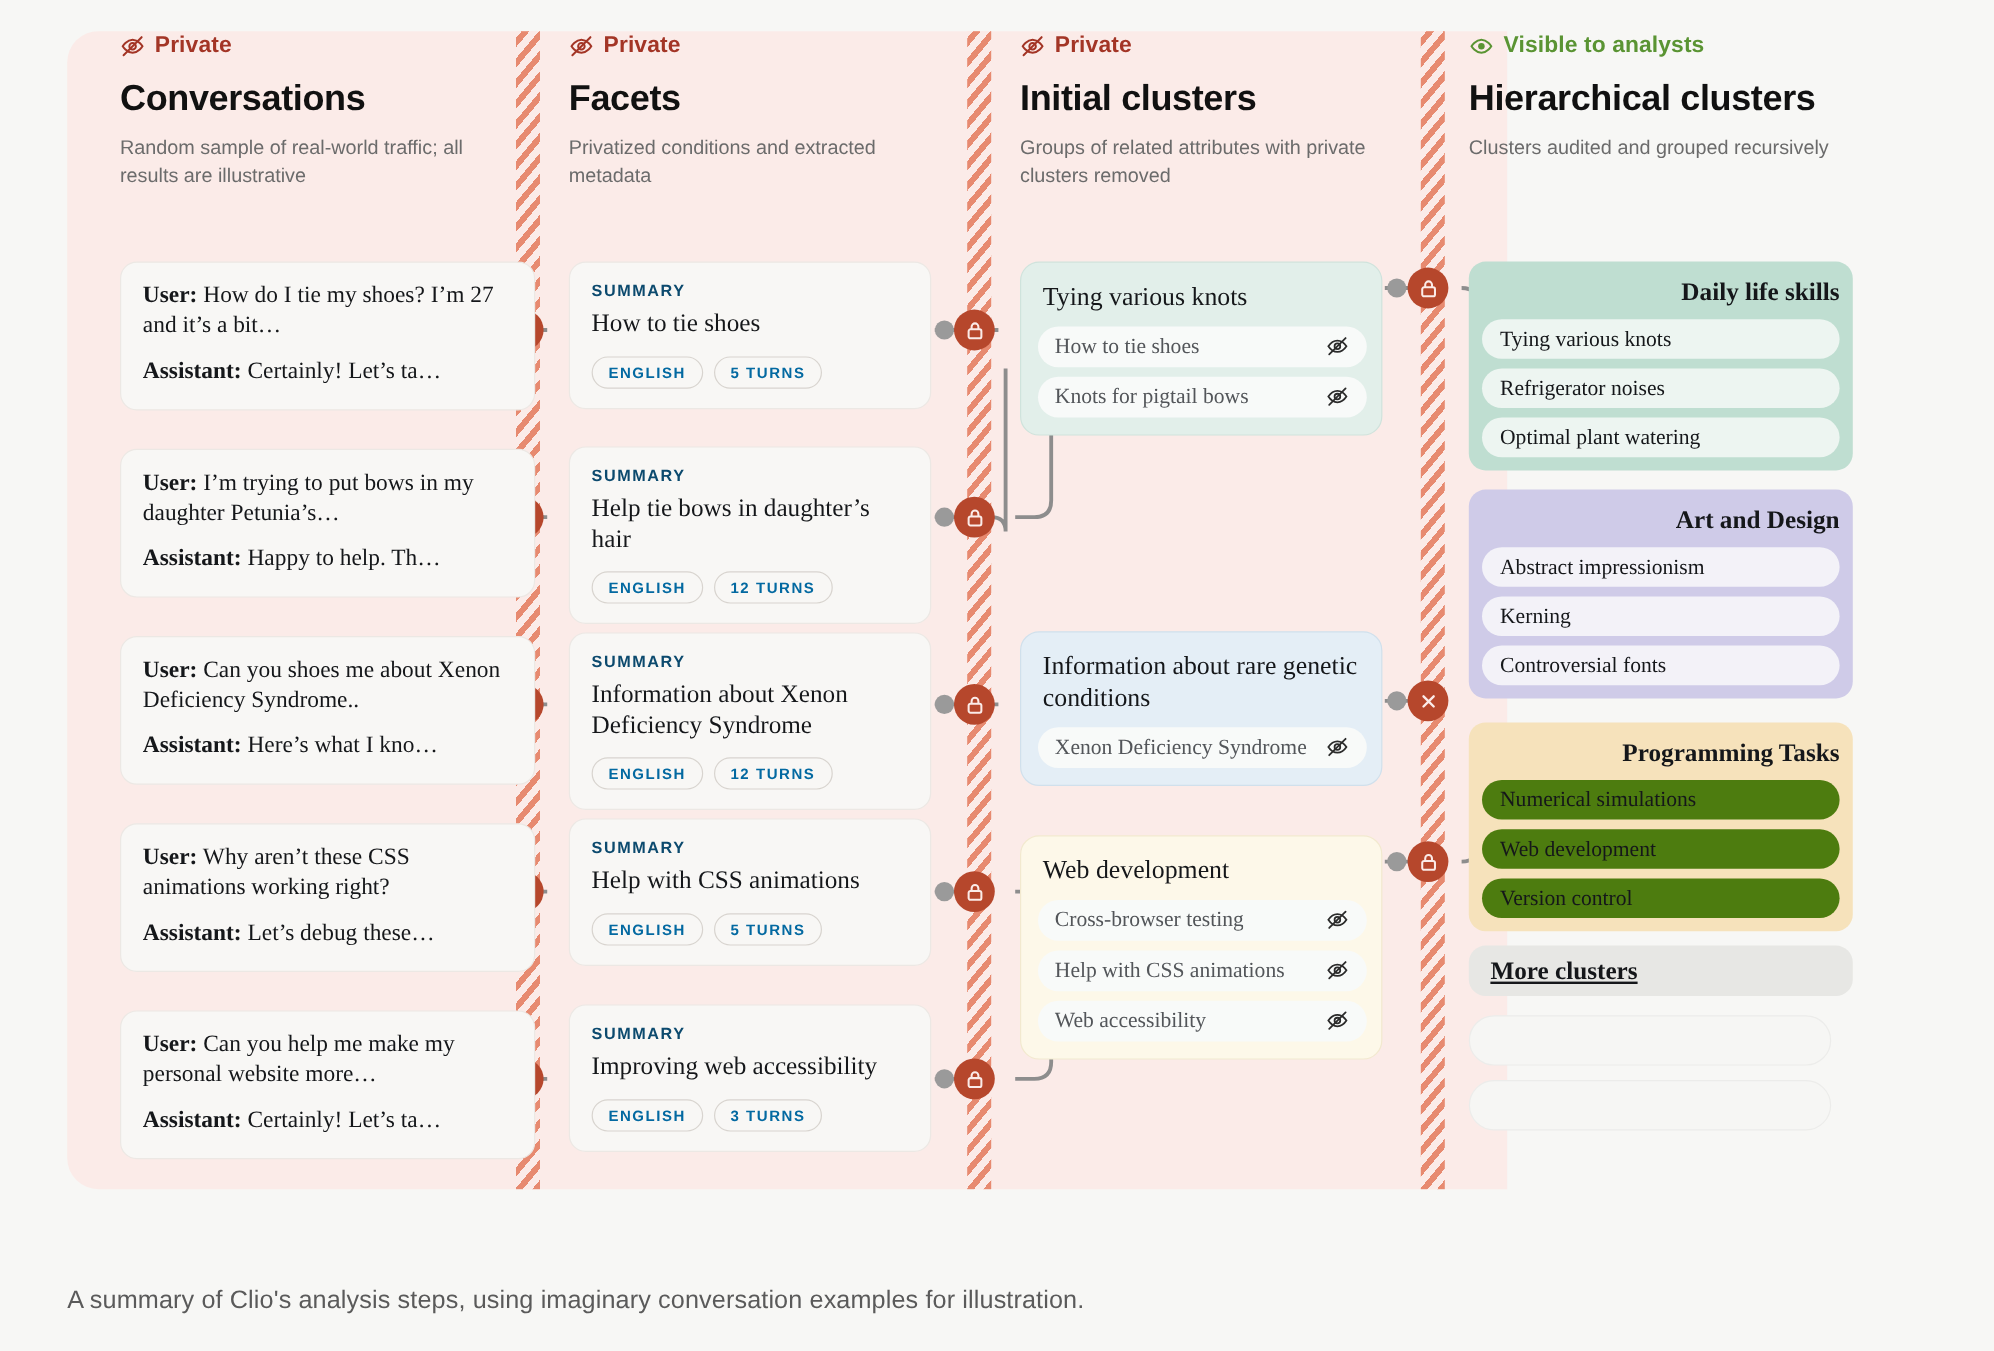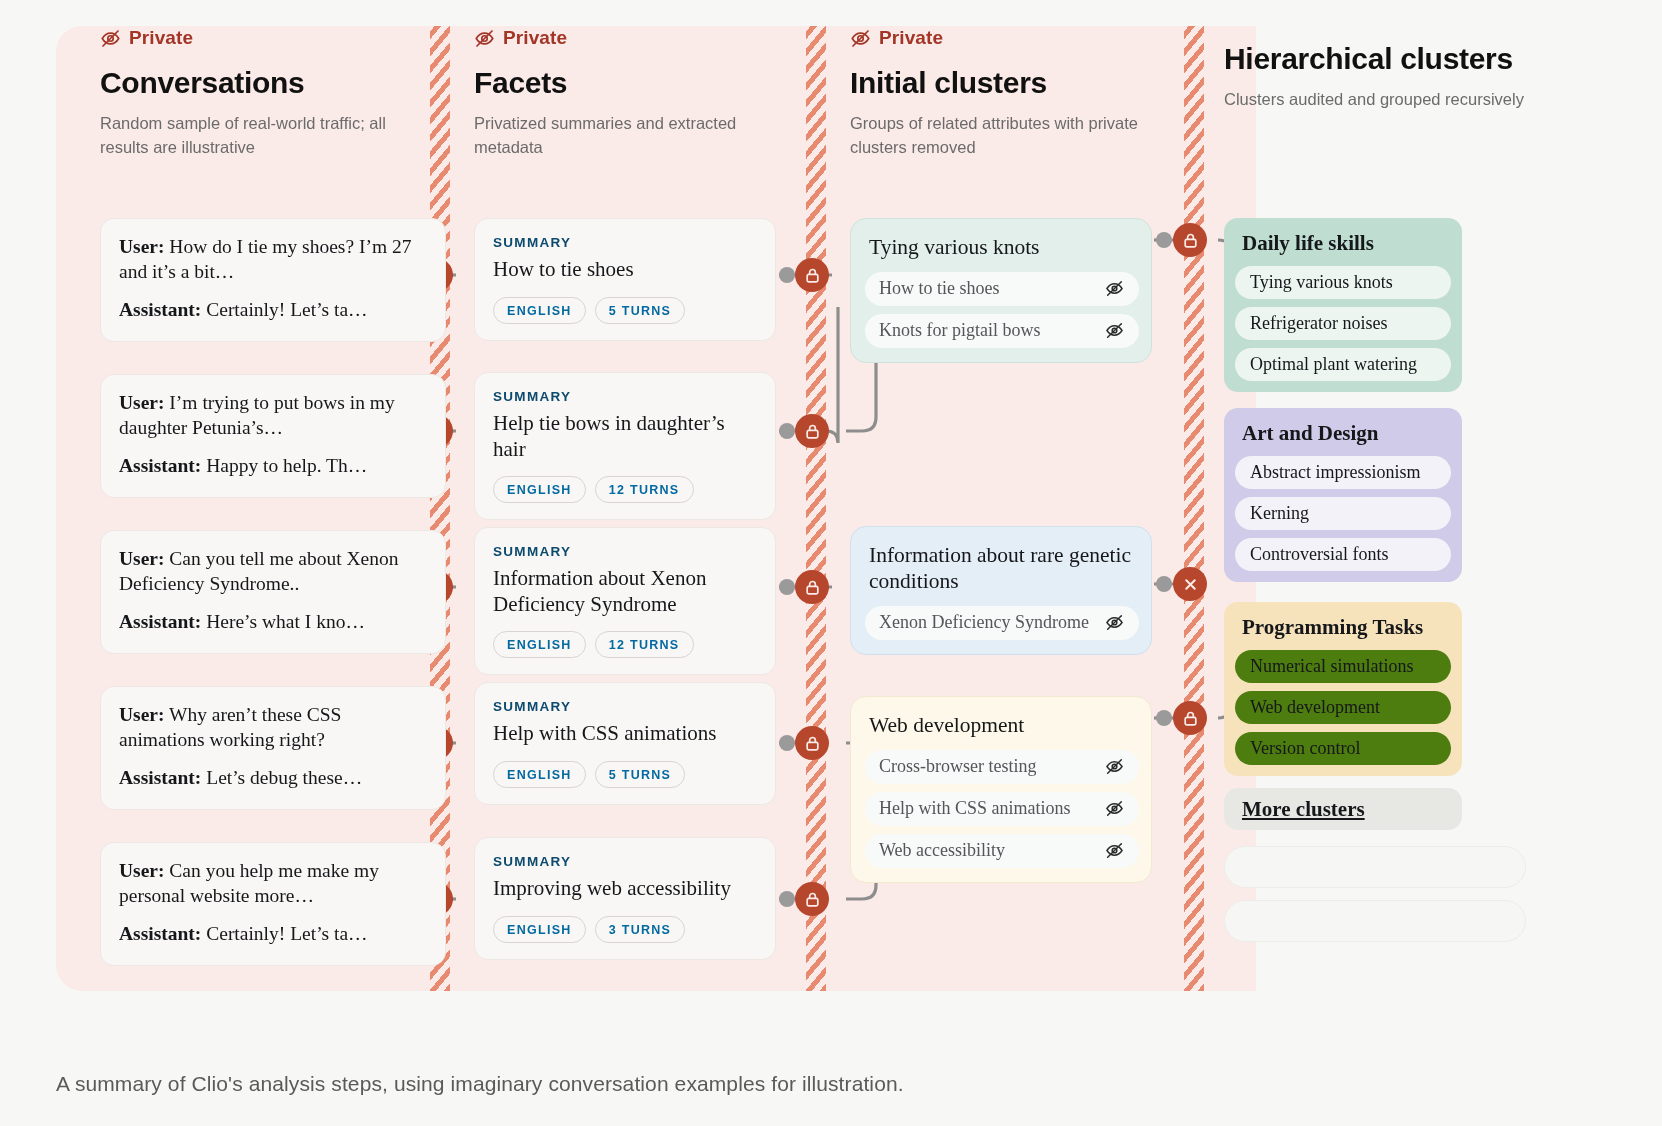--- a/index.html
+++ b/index.html
@@ -177,24 +177,25 @@
   .cluster-item-label {
     font-family: "Liberation Serif", serif;
     font-size: 18px;
     color: #53565a;
     white-space: nowrap;
     overflow: hidden;
   }
 
   
   .hier-group {
-    width: 238px;
+    width: 320px;
     border-radius: 14px;
     padding: 13px 11px 11px 11px;
     position: absolute;
+    text-align: right;
   }
   .hier-group.green  { background: #bfded1; }
   .hier-group.purple { background: #cfcbe8; }
   .hier-group.amber  { background: #f6e2bb; }
   .hier-group.grey   { background: #e7e7e4; }
 
   .hier-title {
     font-family: "Liberation Serif", serif;
     font-size: 21px;
     font-weight: bold;
@@ -421,21 +422,21 @@
     <div class="cards">
       <div class="conv-card" style="top:0px;">
         <div class="conv-line"><b>User:</b> <span>How do I tie my shoes? I’m 27 and it’s a bit…</span></div>
         <div class="conv-line"><b>Assistant:</b> <span>Certainly! Let’s ta…</span></div>
       </div>
       <div class="conv-card" style="top:156px;">
         <div class="conv-line"><b>User:</b> <span>I’m trying to put bows in my daughter Petunia’s…</span></div>
         <div class="conv-line"><b>Assistant:</b> <span>Happy to help. Th…</span></div>
       </div>
       <div class="conv-card" style="top:312px;">
-        <div class="conv-line"><b>User:</b> <span>Can you tell me about Xenon Deficiency Syndrome..</span></div>
+        <div class="conv-line"><b>User:</b> <span>Can you shoes me about Xenon Deficiency Syndrome..</span></div>
         <div class="conv-line"><b>Assistant:</b> <span>Here’s what I kno…</span></div>
       </div>
       <div class="conv-card" style="top:468px;">
         <div class="conv-line"><b>User:</b> <span>Why aren’t these CSS animations working right?</span></div>
         <div class="conv-line"><b>Assistant:</b> <span>Let’s debug these…</span></div>
       </div>
       <div class="conv-card" style="top:624px;">
         <div class="conv-line"><b>User:</b> <span>Can you help me make my personal website more…</span></div>
         <div class="conv-line"><b>Assistant:</b> <span>Certainly! Let’s ta…</span></div>
       </div>
@@ -445,21 +446,21 @@
   <div class="column col-facet">
     <div class="badge badge-private">
       <svg width="21" height="21" viewBox="0 0 24 24" fill="none" stroke="#a33526" stroke-width="1.9" stroke-linecap="round">
         <path d="M2.6 12S6.3 5.8 12 5.8 21.4 12 21.4 12 17.7 18.2 12 18.2 2.6 12 2.6 12z"></path>
         <circle cx="12" cy="12" r="3.1"></circle>
           <path d="M3.4 20.6 20.6 3.4"></path>
         </svg>
       <span class="badge-label">Private</span>
     </div>
     <div class="col-title">Facets</div>
-    <div class="col-sub">Privatized summaries and extracted metadata</div>
+    <div class="col-sub">Privatized conditions and extracted metadata</div>
 
     <div class="cards">
       <div class="facet-card" style="top:0px;">
         <div class="facet-kicker">SUMMARY</div>
         <div class="facet-summary">How to tie shoes</div>
         <div class="tagrow">
           <span class="tag">ENGLISH</span>
           <span class="tag">5 TURNS</span>
         </div>
       </div>
@@ -567,20 +568,27 @@
             <path d="M3.4 12S6.9 6.6 12 6.6 20.6 12 20.6 12 17.1 17.4 12 17.4 3.4 12 3.4 12z"></path>
             <circle cx="12" cy="12" r="2.7"></circle>
               <path d="M4.2 19.8 19.8 4.2"></path>
             </svg>
         </div>
       </div>
     </div>
   </div>
 
   <div class="column col-hier">
+    <div class="badge badge-visible">
+      <svg width="21" height="21" viewBox="0 0 24 24" fill="none" stroke="#5a9433" stroke-width="1.9" stroke-linecap="round">
+        <path d="M2.6 12S6.3 5.8 12 5.8 21.4 12 21.4 12 17.7 18.2 12 18.2 2.6 12 2.6 12z"></path>
+        <circle cx="12" cy="12" r="3.1" fill="#5a9433" stroke="none"></circle>
+        </svg>
+      <span class="badge-label">Visible to analysts</span>
+    </div>
     <div class="col-title">Hierarchical clusters</div>
     <div class="col-sub">Clusters audited and grouped recursively</div>
 
     <div class="cards">
       <div class="hier-group green" style="top:0px;">
         <div class="hier-title">Daily life skills</div>
         <div class="hier-item">
             <span class="hier-item-label">Tying various knots</span>
           </div>
         <div class="hier-item">

